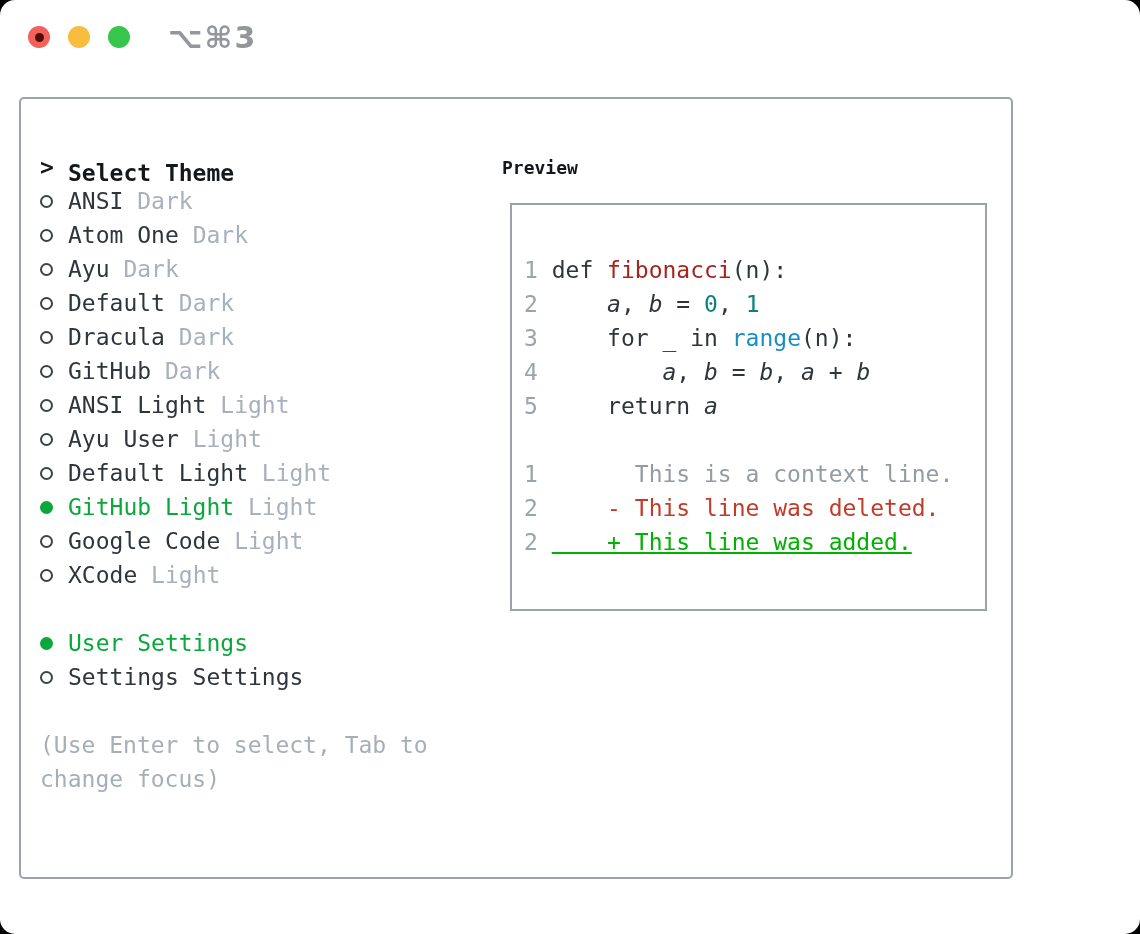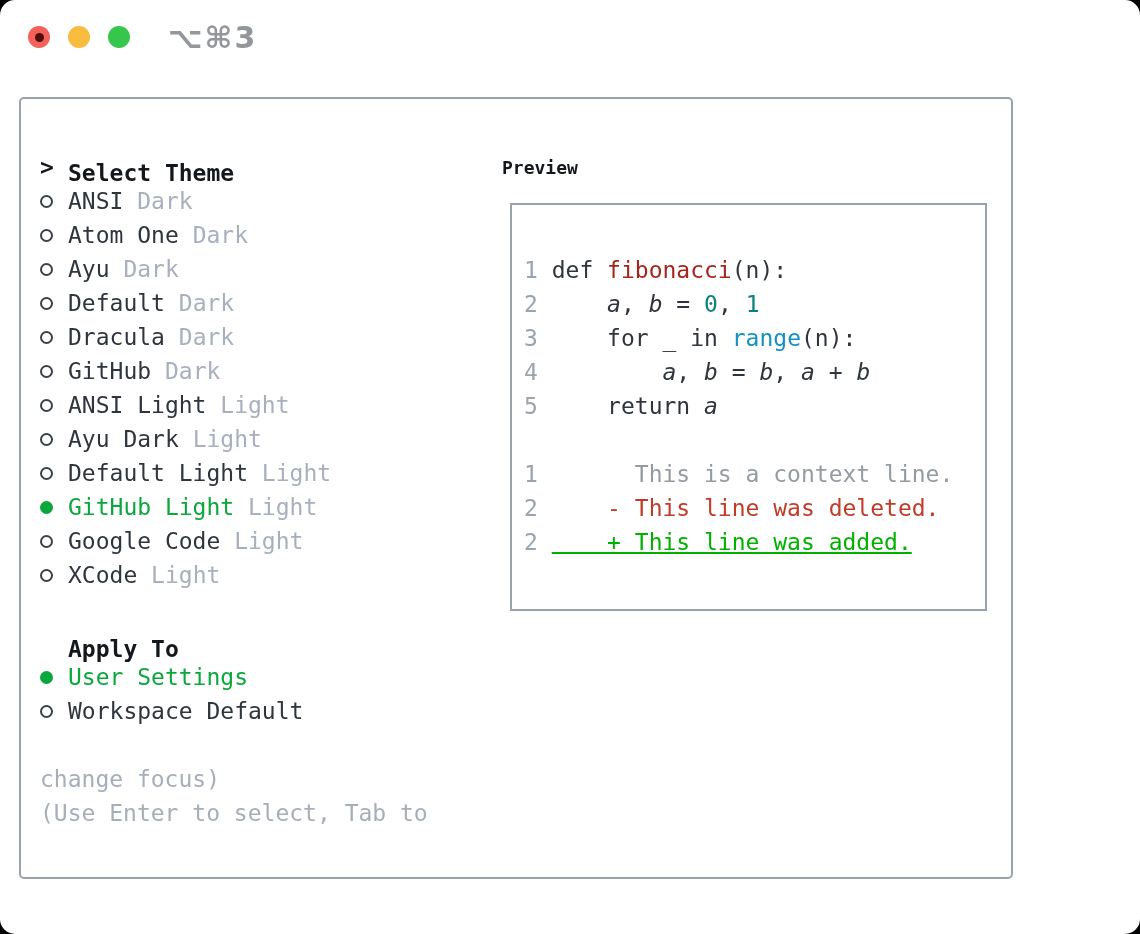--- a/index.html
+++ b/index.html
@@ -108,42 +108,39 @@
       </div>
 
       <div id="theme-list">
           <div class="row item"><span class="cell"><span class="bullet"></span></span><span class="name">ANSI</span><span class="variant"> Dark</span></div>
           <div class="row item"><span class="cell"><span class="bullet"></span></span><span class="name">Atom One</span><span class="variant"> Dark</span></div>
           <div class="row item"><span class="cell"><span class="bullet"></span></span><span class="name">Ayu</span><span class="variant"> Dark</span></div>
           <div class="row item"><span class="cell"><span class="bullet"></span></span><span class="name">Default</span><span class="variant"> Dark</span></div>
           <div class="row item"><span class="cell"><span class="bullet"></span></span><span class="name">Dracula</span><span class="variant"> Dark</span></div>
           <div class="row item"><span class="cell"><span class="bullet"></span></span><span class="name">GitHub</span><span class="variant"> Dark</span></div>
           <div class="row item"><span class="cell"><span class="bullet"></span></span><span class="name">ANSI Light</span><span class="variant"> Light</span></div>
-          <div class="row item"><span class="cell"><span class="bullet"></span></span><span class="name">Ayu Dark</span><span class="variant"> Light</span></div>
+          <div class="row item"><span class="cell"><span class="bullet"></span></span><span class="name">Ayu User</span><span class="variant"> Light</span></div>
           <div class="row item"><span class="cell"><span class="bullet"></span></span><span class="name">Default Light</span><span class="variant"> Light</span></div>
           <div class="row item selected"><span class="cell"><span class="bullet filled"></span></span><span class="name">GitHub Light</span><span class="variant"> Light</span></div>
           <div class="row item"><span class="cell"><span class="bullet"></span></span><span class="name">Google Code</span><span class="variant"> Light</span></div>
           <div class="row item"><span class="cell"><span class="bullet"></span></span><span class="name">XCode</span><span class="variant"> Light</span></div>
         </div>
 
       <div class="spacer"></div>
 
-      <div class="row">
-        <span class="cell"></span><span class="header-label">Apply To</span>
-      </div>
 
       <div id="apply-list">
           <div class="row item selected"><span class="cell"><span class="bullet filled"></span></span><span class="name">User Settings</span></div>
-          <div class="row item"><span class="cell"><span class="bullet"></span></span><span class="name">Workspace Default</span></div>
+          <div class="row item"><span class="cell"><span class="bullet"></span></span><span class="name">Settings Settings</span></div>
         </div>
 
       <div class="spacer"></div>
 
+      <div class="hint-line">(Use Enter to select, Tab to</div>
       <div class="hint-line">change focus)</div>
-      <div class="hint-line">(Use Enter to select, Tab to</div>
     </div>
 
     <div class="preview-title">Preview</div>
 
     <div class="preview-box">
       <div class="code" id="preview-code">
           <div class="cline"><span class="tk-num">1 </span><span class="tk-kw">def </span><span class="tk-fn">fibonacci</span><span class="tk-txt">(n):</span></div>
           <div class="cline"><span class="tk-num">2 </span><span class="tk-txt">    </span><span class="tk-var">a</span><span class="tk-txt">, </span><span class="tk-var">b</span><span class="tk-txt"> = </span><span class="tk-lit">0</span><span class="tk-txt">, </span><span class="tk-lit">1</span></div>
           <div class="cline"><span class="tk-num">3 </span><span class="tk-txt">    </span><span class="tk-kw">for</span><span class="tk-txt"> _ </span><span class="tk-kw">in</span><span class="tk-txt"> </span><span class="tk-bi">range</span><span class="tk-txt">(n):</span></div>
           <div class="cline"><span class="tk-num">4 </span><span class="tk-txt">        </span><span class="tk-var">a</span><span class="tk-txt">, </span><span class="tk-var">b</span><span class="tk-txt"> = </span><span class="tk-var">b</span><span class="tk-txt">, </span><span class="tk-var">a</span><span class="tk-txt"> + </span><span class="tk-var">b</span></div>

